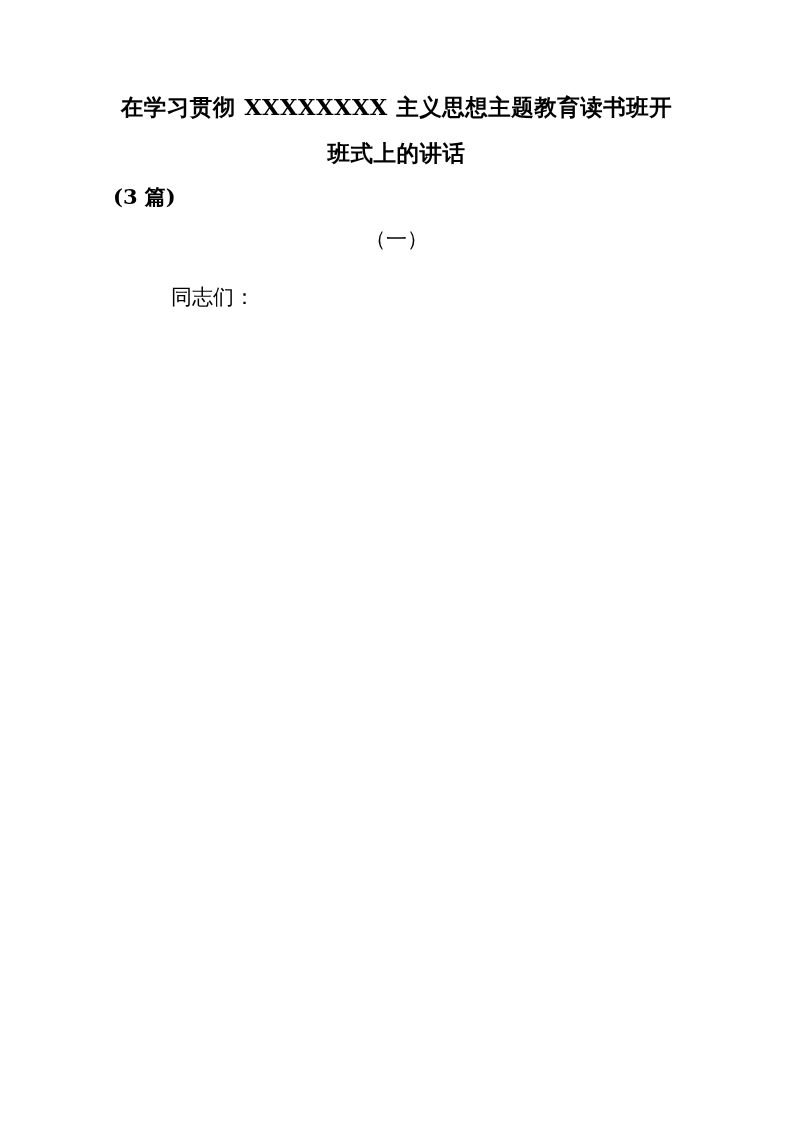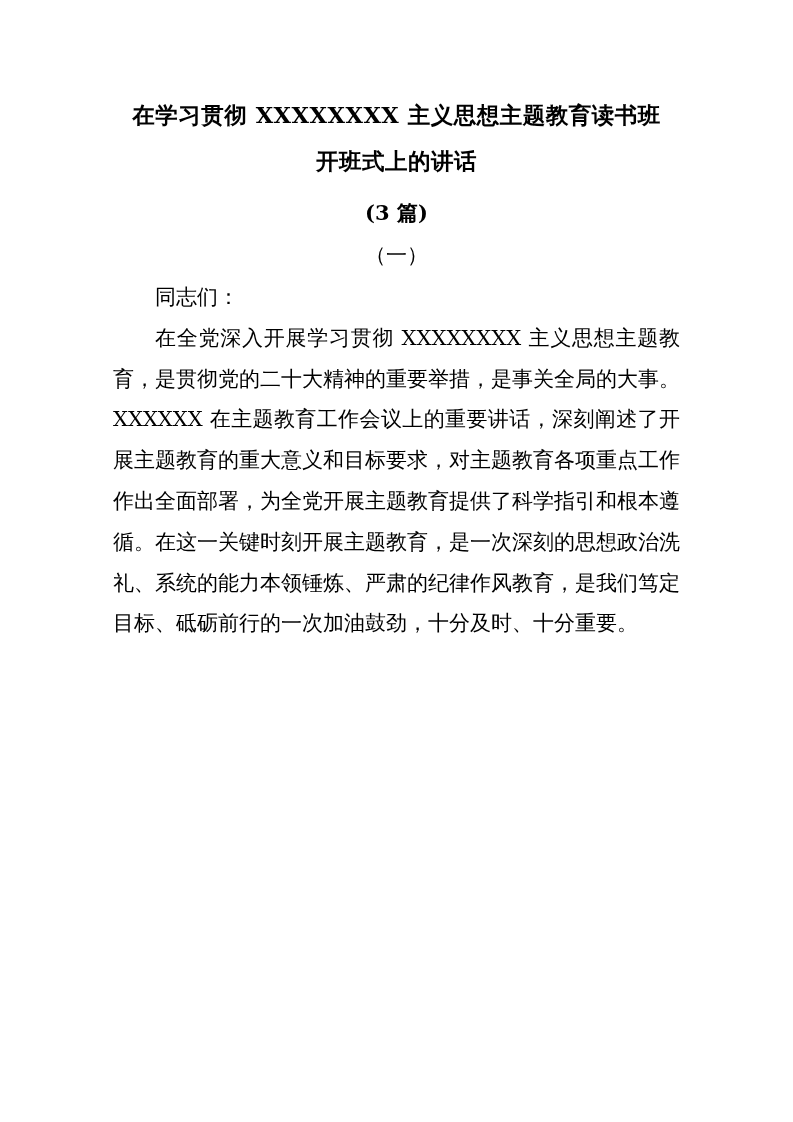--- a/index.html
+++ b/index.html
@@ -13,43 +13,42 @@
     height: 1122px;
     margin: 0 auto;
     background: #ffffff;
     color: #000000;
     box-sizing: border-box;
     padding: 84px 113px 0 113px;
     font-family: "DejaVu Serif", "Liberation Serif", serif;
     overflow: hidden;
   }
   .doc-title {
-    margin: 8px;
+    margin: 0;
     font-size: 22.5px;
     font-weight: 700;
     line-height: 46px;
     text-align: center;
     letter-spacing: 0.5px;
   }
   .doc-count {
     margin: 0;
     font-size: 21px;
     font-weight: 700;
     line-height: 42px;
-    text-align: center;
   }
   .doc-section {
     margin: 0;
     font-size: 21px;
     font-weight: 400;
     line-height: 43px;
     text-align: center;
   }
   .doc-body p {
-    margin: 0;
+    margin: 16px;
     font-size: 21px;
     font-weight: 400;
     line-height: 40.8px;
     text-align: justify;
     text-justify: inter-ideograph;
     text-indent: 2em;
   }
 </style>
 </head>
 <body>
@@ -57,16 +56,15 @@
 <div class="page">
   <h1 class="doc-title">在学习贯彻 XXXXXXXX 主义思想主题教育读书班开班式上的讲话</h1>
 
   <div class="doc-count">(3 篇)</div>
 
   <div class="doc-section">（一）</div>
 
   <div class="doc-body">
     <p>同志们：</p>
 
-    <p>在全党深入开展学习贯彻 XXXXXXXX 主义思想主题教育，是贯彻党的二十大精神的重要举措，是事关全局的大事。XXXXXX 在主题教育工作会议上的重要讲话，深刻阐述了开展主题教育的重大意义和目标要求，对主题教育各项重点工作作出全面部署，为全党开展主题教育提供了科学指引和根本遵循。在这一关键时刻开展主题教育，是一次深刻的思想政治洗礼、系统的能力本领锤炼、严肃的纪律作风教育，是我们笃定目标、砥砺前行的一次加油鼓劲，十分及时、十分重要。</p>
 
   </div>
 </div>
 
 </body></html>

